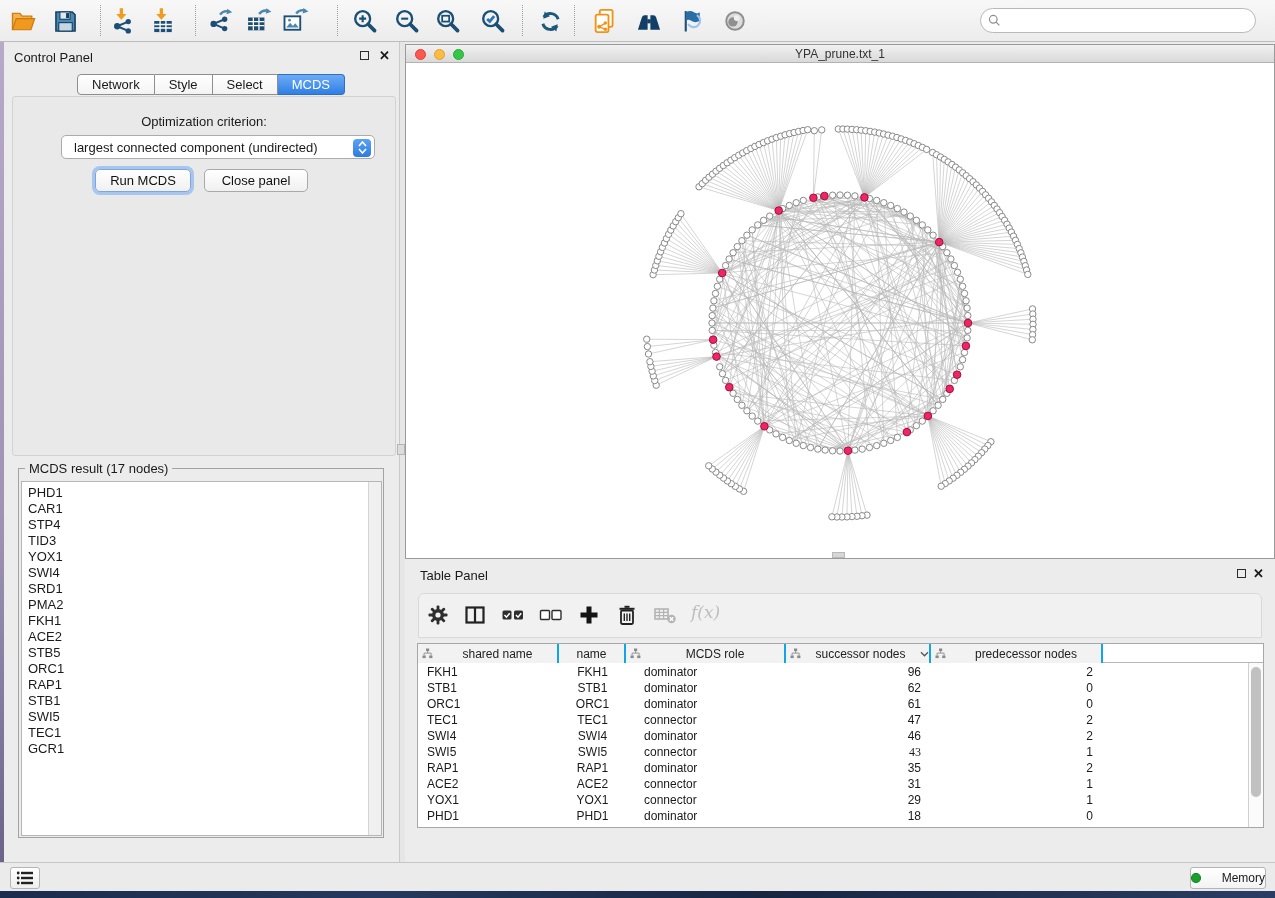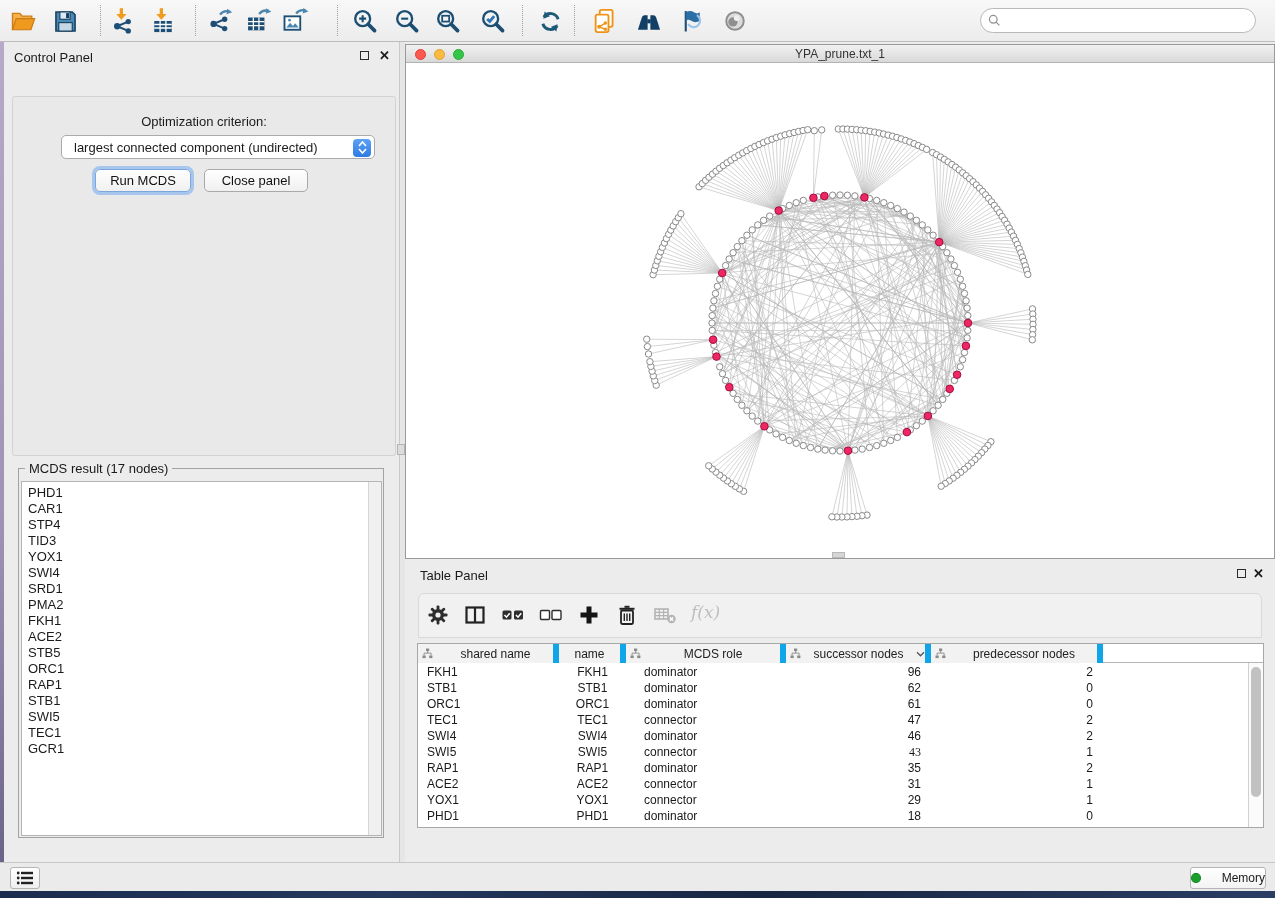--- a/index.html
+++ b/index.html
@@ -47,21 +47,21 @@
 #net-titlebar{position:absolute;left:0;top:0;width:100%;height:18px;background:linear-gradient(#f1f1f1,#d9d9d9);border-bottom:1px solid #b3b3b3;display:flex;align-items:center}
 #net-title{position:absolute;width:100%;text-align:center;font-size:12px;color:#333}
 .light{position:absolute;top:4px;width:11px;height:11px;border-radius:50%}
 #net-canvas{position:absolute;left:0;top:18px;width:868px;height:495px;background:#fff}
 
 #table-panel{position:absolute;left:405px;top:560px;width:870px;height:302px;background:#ececec}
 #tp-toolbar{position:absolute;left:13px;top:33px;width:844px;height:45px;background:#f1f1f1;border:1px solid #d9d9d9;border-radius:6px 6px 0 0}
 .tpico{position:absolute;top:10px;display:flex;align-items:center;justify-content:center}
 #tp-table{position:absolute;left:12px;top:83px;width:847px;height:185px;background:#fff;border:1px solid #a7a7a7}
 #tp-head{position:absolute;left:0;top:0;height:19px;display:flex;border-bottom:1px solid #b6b6b6;width:100%}
-.th{height:19px;background:#f2f2f2;border-right:6px solid #0ea5e9;display:flex;align-items:center;font-size:12px;color:#222;gap:5px;padding-left:4px}
+.th{height:19px;background:#f2f2f2;border-right:2px solid #0ea5e9;display:flex;align-items:center;font-size:12px;color:#222;gap:5px;padding-left:4px}
 .th.noicon{justify-content:center;padding-left:0}
 .th.plain{background:transparent;border-right:none}
 .tr{position:absolute;left:0;width:100%;height:16px;display:flex;font-size:12px}
 .td{display:flex;align-items:center;height:16px}
 #tp-scroll{position:absolute;right:0;top:19px;width:15px;bottom:0;background:#fbfbfb;border-left:1px solid #d0d0d0}
 #tp-thumb{position:absolute;left:2px;top:4px;width:10px;height:130px;border-radius:5px;background:#c1c1c1}
 #tp-tabs{position:absolute;left:255px;top:273px;height:21px;display:flex}
 .tp-tab{height:21px;display:flex;align-items:center;justify-content:center;border:1px solid #b3b3b3;border-left:none;background:#fff;font-size:12.5px;padding:0 15px}
 .tp-tab:first-child{border-left:1px solid #b3b3b3;border-radius:5px 0 0 5px}
 .tp-tab:last-child{border-radius:0 5px 5px 0}
@@ -220,20 +220,26 @@
     </div>
   </div>
 
   <div id="left-strip"></div>
   <div id="bottom-strip"></div>
 
   <div id="control-panel">
     <div class="panel-title" style="left:10px;top:8px">Control Panel</div>
     <div class="float-ico" style="left:356px;top:9px"></div>
     <div class="close-ico" style="left:375px;top:9px">✕</div>
+    <div id="cp-tabs">
+        <div class="cp-tab">Network</div>
+        <div class="cp-tab">Style</div>
+        <div class="cp-tab">Select</div>
+        <div class="cp-tab sel">MCDS</div>
+      </div>
     <div id="cp-inner">
       <div id="opt-label">Optimization criterion:</div>
       <div id="opt-select">
         <span class="val">largest connected component (undirected)</span>
         <span id="opt-stepper">
           <svg width="9" height="6" viewBox="0 0 9 6">
               <path d="M1 5 L4.5 1 L8 5" fill="none" stroke="#fff" stroke-width="1.6"></path>
             </svg>
           <svg width="9" height="6" viewBox="0 0 9 6">
               <path d="M1 1 L4.5 5 L8 1" fill="none" stroke="#fff" stroke-width="1.6"></path>

